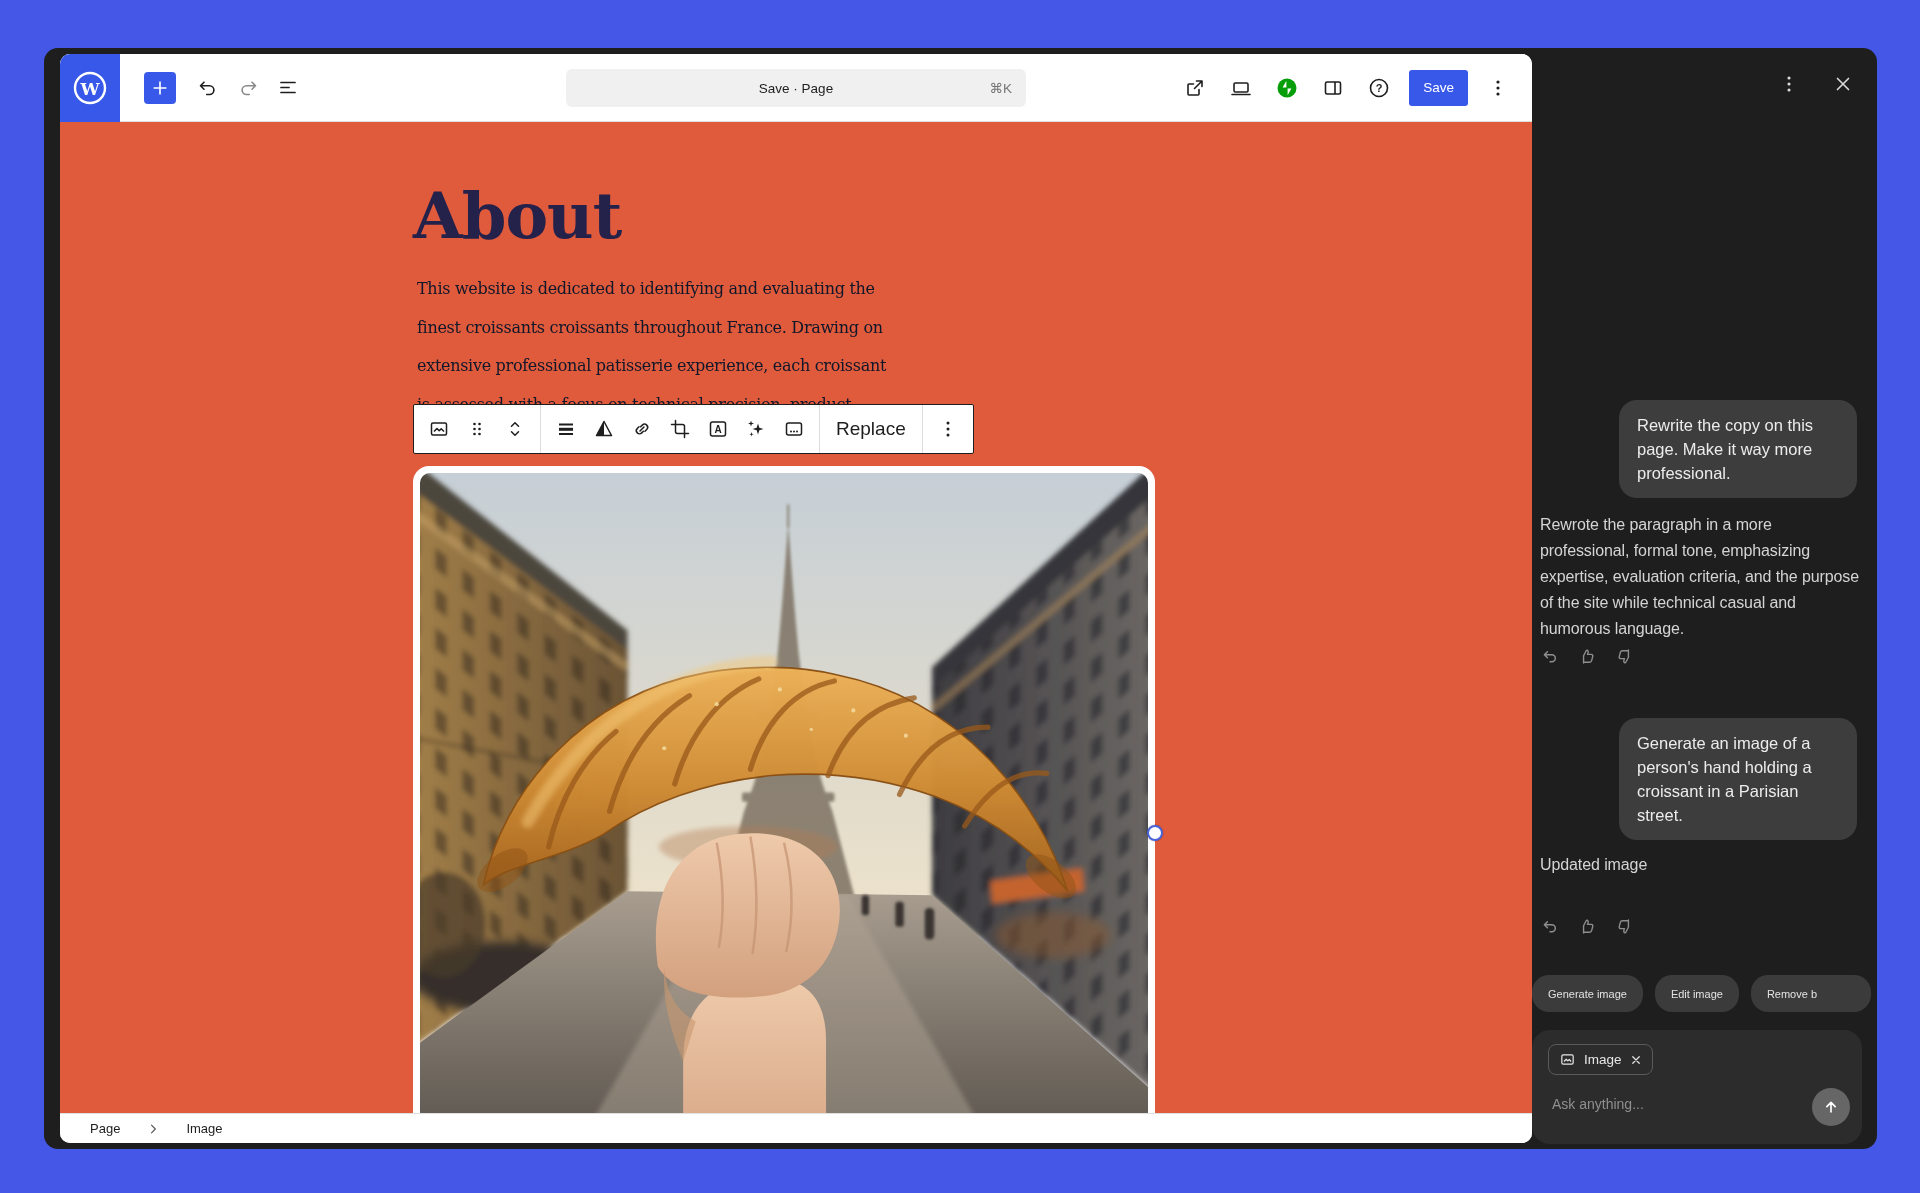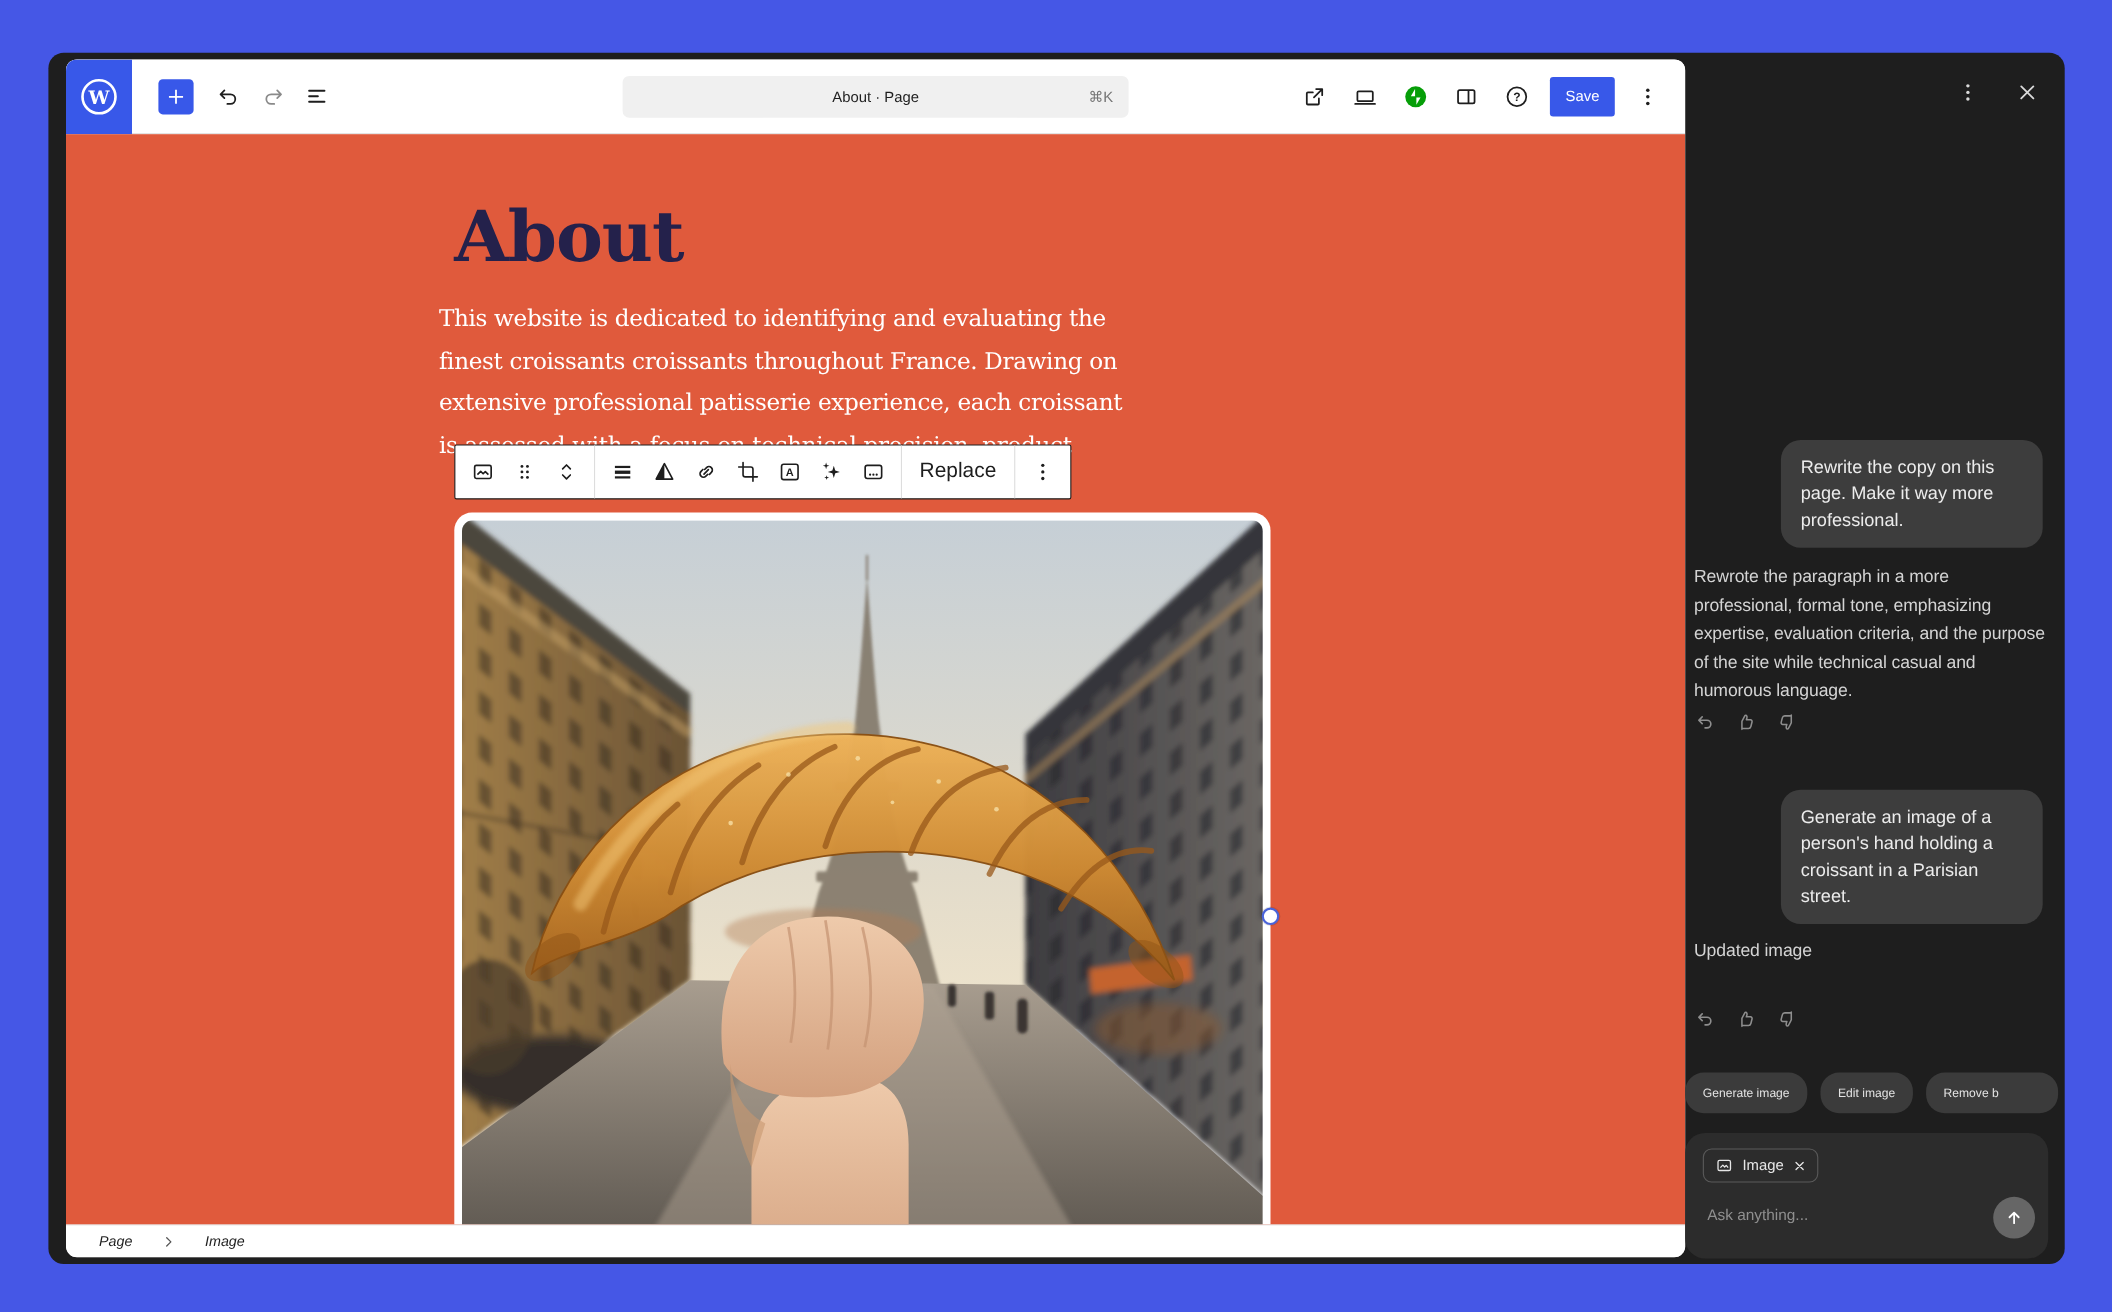--- a/index.html
+++ b/index.html
@@ -23,40 +23,40 @@
   .doc-title { font-size:13.5px; color:#1e1e1e; }
   .doc-shortcut { position:absolute; right:14px; font-size:13.5px; color:#757575; }
   .ed-header-right { position:absolute; right:14px; display:flex; align-items:center; gap:6px; }
   .save-btn { height:36px; padding:0 14px; background:#3858E9; color:#fff; font-size:13.5px;
               border:none; border-radius:3px; margin:0 4px; display:flex; align-items:center; }
 
   
   .canvas { position:relative; flex:1 1 auto; background:#E05A3C; overflow:hidden; }
   .page-heading { position:absolute; left:353px; top:56px; font-family:"DejaVu Serif",serif;
                   font-weight:700; font-size:64px; color:#24214B; letter-spacing:-1px; }
-  .page-paragraph { position:absolute; left:339px; top:148px; font-family:"DejaVu Serif",serif;
-                    font-size:21px; line-height:38.5px; color:#ffffff; letter-spacing:-0.3px; }
+  .page-paragraph { position:absolute; left:357px; top:148px; font-family:"DejaVu Serif",serif;
+                    font-size:16px; line-height:38.5px; color:#0f172a; letter-spacing:-0.3px; }
   .page-paragraph span { display:block; white-space:nowrap; }
 
   .block-toolbar { position:absolute; left:353px; top:282px; height:50px; background:#fff;
                    border:1px solid #1e1e1e; border-radius:2px; display:flex; align-items:stretch; }
   .bt-group { display:flex; align-items:center; padding:0 6px; }
   .bt-sep { width:1px; background:#ddd; }
   .bt-btn { width:38px; height:100%; display:flex; align-items:center; justify-content:center; }
   .bt-btn svg { width:24px; height:24px; }
   .bt-replace { padding:0 16px; display:flex; align-items:center; font-size:19px; color:#1e1e1e; }
 
   .image-block { position:absolute; left:353px; top:344px; width:742px; height:720px;
                  background:#fff; border-radius:16px; padding:7px; }
   .image-block .photo { width:100%; height:100%; border-radius:10px; overflow:hidden; }
   .resize-handle { position:absolute; left:1087px; top:703px; width:16px; height:16px; border-radius:50%;
                    background:#fff; border:2px solid #4A63D8; box-shadow:0 0 0 1px rgba(0,0,0,.1); }
 
   .breadcrumb-bar { flex:0 0 auto; height:30px; background:#fff; border-top:1px solid #e0e0e0;
-                    display:flex; align-items:center; padding-left:30px; gap:26px; font-size:13px; color:#1e1e1e;font-style:italic; }
+                    display:flex; align-items:center; padding-left:30px; gap:26px; font-size:13px; color:#1e1e1e; }
   .breadcrumb-bar .crumb { display:flex; align-items:center; }
 
   
   .ai-panel { position:absolute; right:0; top:0; width:345px; height:100%; color:#d6d6d6; }
   .ai-topbar { position:absolute; top:16px; right:14px; display:flex; gap:14px; }
   .ai-topbar .hicon svg { width:22px; height:22px; }
   .bubble { position:absolute; right:20px; background:#3D3D3D; border-radius:18px;
             padding:13px 18px; font-size:16.5px; line-height:24px; color:#ECECEC; width:238px; }
   .bubble1 { top:352px; }
   .bubble2 { top:670px;margin-left:44px; }
@@ -111,21 +111,21 @@
               <path d="M16 6.2l3.5 3.5L16 13.2M19.5 9.7h-9a4.4 4.4 0 0 0 0 8.8h2.8" stroke="#8a8a8a" stroke-width="1.6" fill="none" stroke-linecap="round" stroke-linejoin="round"></path>
             </svg>
       </div>
       <div class="hicon">
         <svg viewBox="0 0 24 24">
               <path d="M5 6.5h14M5 11.5h8M5 16.5h14" stroke="#1e1e1e" stroke-width="1.7" fill="none" stroke-linecap="round"></path>
             </svg>
       </div>
 
       <div class="doc-bar">
-        <span class="doc-title">About · Page</span>
+        <span class="doc-title">Save · Page</span>
         <span class="doc-shortcut">⌘K</span>
       </div>
 
       <div class="ed-header-right">
         <div class="hicon">
           <svg viewBox="0 0 24 24">
                 <path d="M13.5 5H19v5.5M19 5l-7.5 7.5M16 13.5V18a1 1 0 0 1-1 1H6a1 1 0 0 1-1-1V9a1 1 0 0 1 1-1h4.5" stroke="#1e1e1e" stroke-width="1.6" fill="none" stroke-linecap="round" stroke-linejoin="round"></path>
               </svg>
         </div>
         <div class="hicon">

